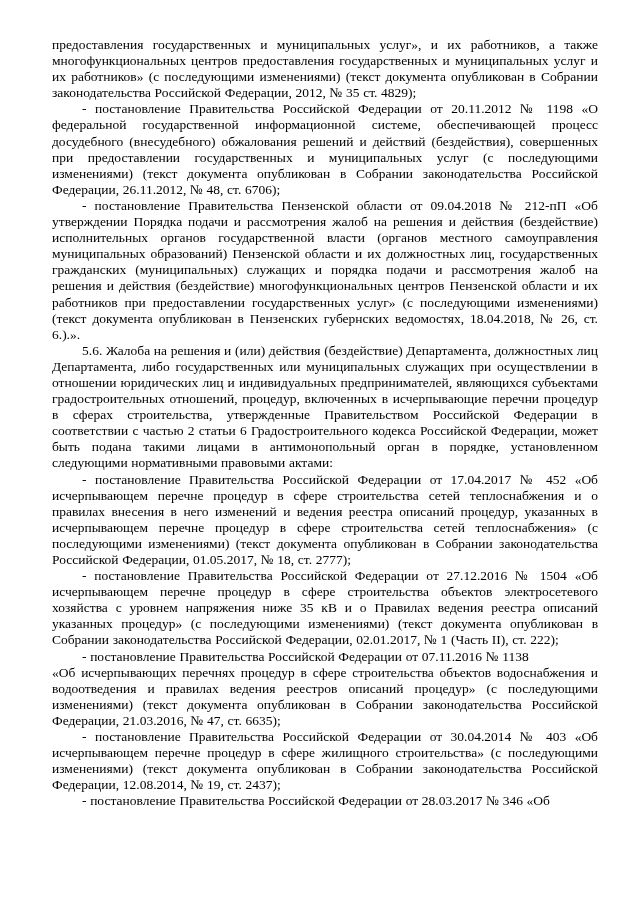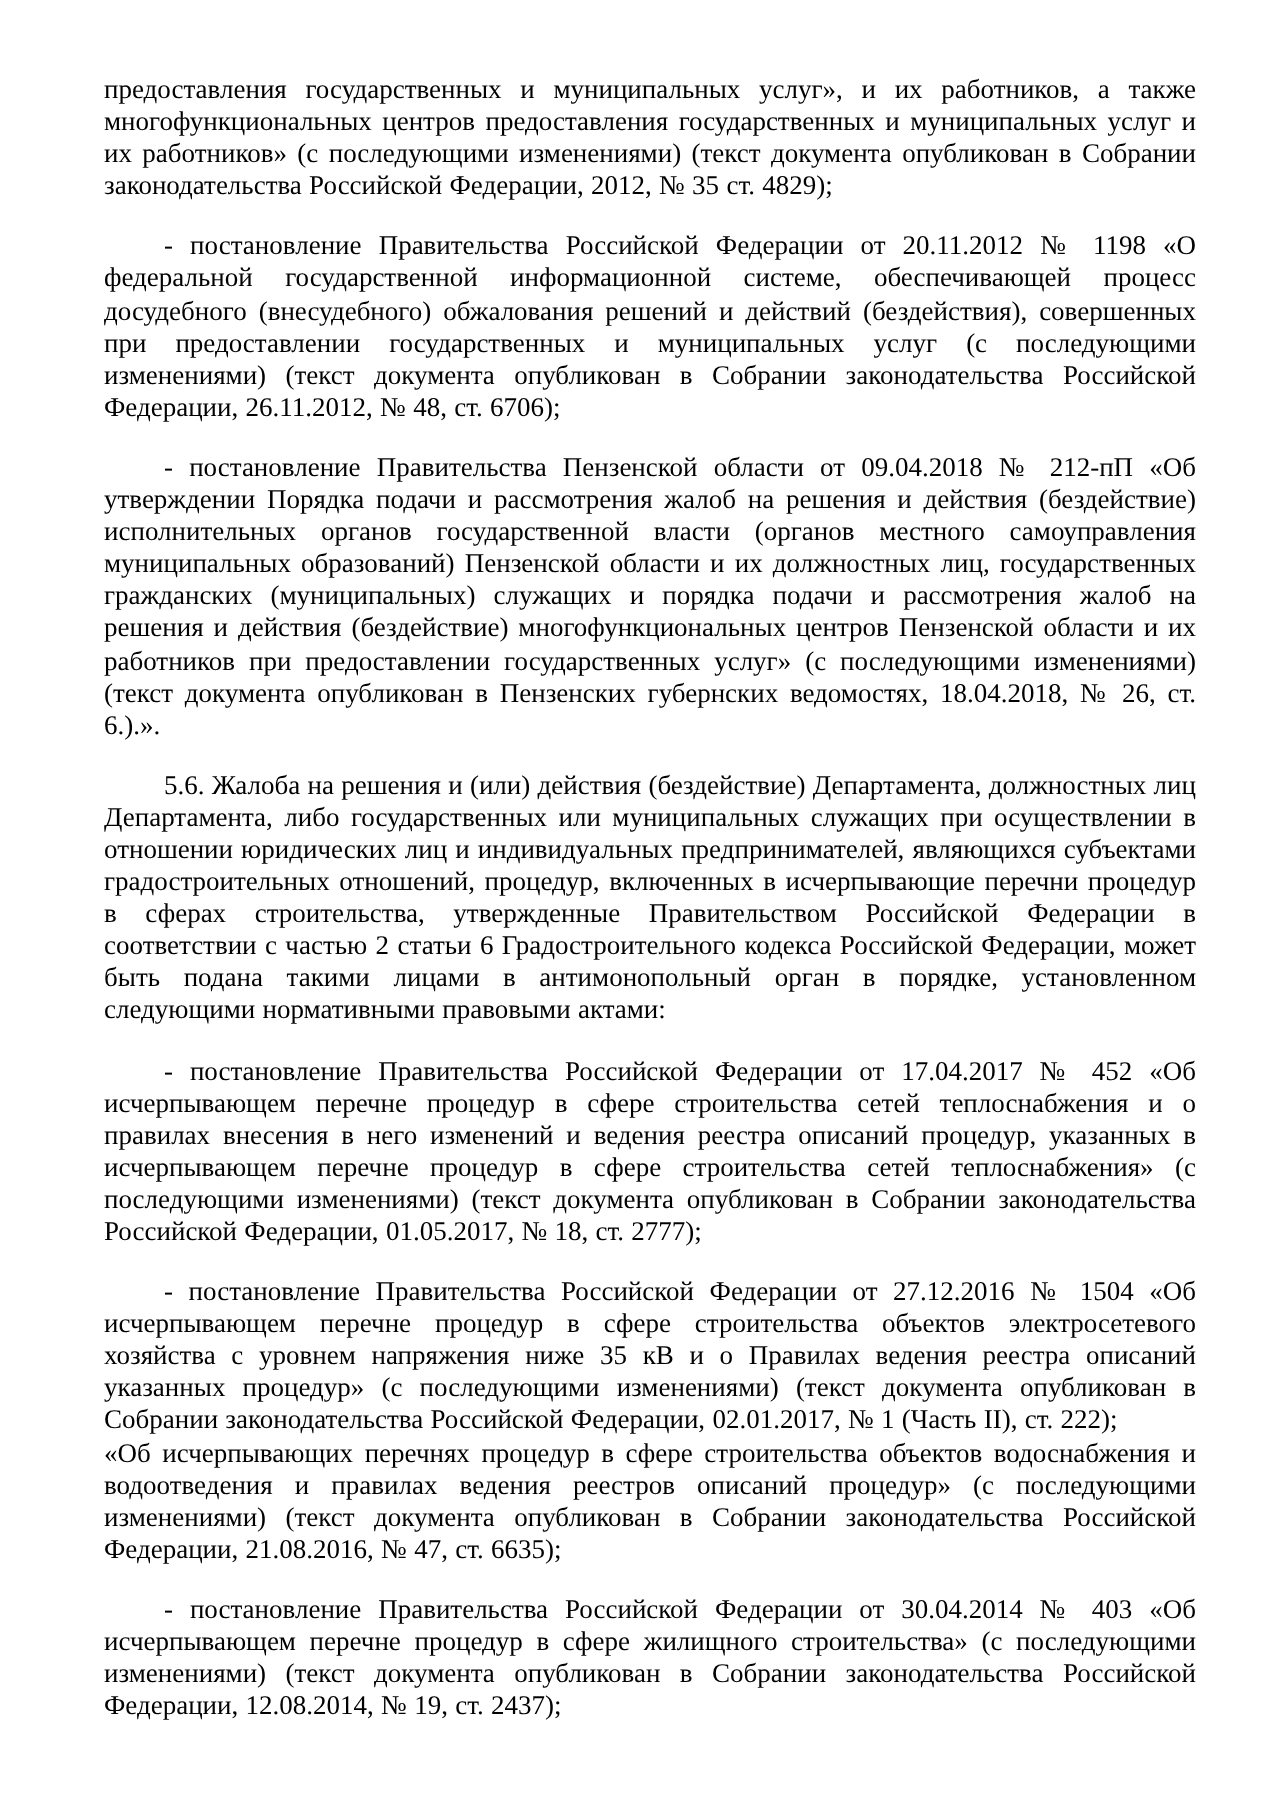--- a/index.html
+++ b/index.html
@@ -24,30 +24,31 @@
   .doc-body p.paragraph {
     margin: 0;
     padding: 0;
     text-align: justify;
     text-justify: inter-word;
     hyphens: none;
     word-spacing: 0.02em;
   }
   .doc-body p.paragraph.indent {
     text-indent: 30px;
-    margin-top: 14px;
   }
 </style>
 </head>
 <body>
 
 <div class="page">
   <div class="doc-body" id="doc-body">
       <p class="paragraph">предоставления государственных и муниципальных услуг», и их работников, а также многофункциональных центров предоставления государственных и муниципальных услуг и их работников» (с последующими изменениями) (текст документа опубликован в Собрании законодательства Российской Федерации, 2012, № 35 ст. 4829);</p>
       <p class="paragraph indent">- постановление Правительства Российской Федерации от 20.11.2012 № 1198 «О федеральной государственной информационной системе, обеспечивающей процесс досудебного (внесудебного) обжалования решений и действий (бездействия), совершенных при предоставлении государственных и муниципальных услуг (с последующими изменениями) (текст документа опубликован в Собрании законодательства Российской Федерации, 26.11.2012, № 48, ст. 6706);</p>
       <p class="paragraph indent">- постановление Правительства Пензенской области от 09.04.2018 № 212-пП «Об утверждении Порядка подачи и рассмотрения жалоб на решения и действия (бездействие) исполнительных органов государственной власти (органов местного самоуправления муниципальных образований) Пензенской области и их должностных лиц, государственных гражданских (муниципальных) служащих и порядка подачи и рассмотрения жалоб на решения и действия (бездействие) многофункциональных центров Пензенской области и их работников при предоставлении государственных услуг» (с последующими изменениями) (текст документа опубликован в Пензенских губернских ведомостях, 18.04.2018, № 26, ст. 6.).».</p>
       <p class="paragraph indent">5.6. Жалоба на решения и (или) действия (бездействие) Департамента, должностных лиц Департамента, либо государственных или муниципальных служащих при осуществлении в отношении юридических лиц и индивидуальных предпринимателей, являющихся субъектами градостроительных отношений, процедур, включенных в исчерпывающие перечни процедур в сферах строительства, утвержденные Правительством Российской Федерации в соответствии с частью 2 статьи 6 Градостроительного кодекса Российской Федерации, может быть подана такими лицами в антимонопольный орган в порядке, установленном следующими нормативными правовыми актами:</p>
       <p class="paragraph indent">- постановление Правительства Российской Федерации от 17.04.2017 № 452 «Об исчерпывающем перечне процедур в сфере строительства сетей теплоснабжения и о правилах внесения в него изменений и ведения реестра описаний процедур, указанных в исчерпывающем перечне процедур в сфере строительства сетей теплоснабжения» (с последующими изменениями) (текст документа опубликован в Собрании законодательства Российской Федерации, 01.05.2017, № 18, ст. 2777);</p>
       <p class="paragraph indent">- постановление Правительства Российской Федерации от 27.12.2016 № 1504 «Об исчерпывающем перечне процедур в сфере строительства объектов электросетевого хозяйства с уровнем напряжения ниже 35 кВ и о Правилах ведения реестра описаний указанных процедур» (с последующими изменениями) (текст документа опубликован в Собрании законодательства Российской Федерации, 02.01.2017, № 1 (Часть II), ст. 222);</p>
-      <p class="paragraph">«Об исчерпывающих перечнях процедур в сфере строительства объектов водоснабжения и водоотведения и правилах ведения реестров описаний процедур» (с последующими изменениями) (текст документа опубликован в Собрании законодательства Российской Федерации, 21.08.2016, № 47, ст. 6635);</p>
+      <p class="paragraph indent">- постановление Правительства Российской Федерации от 07.11.2016 № 1138</p>
+      <p class="paragraph">«Об исчерпывающих перечнях процедур в сфере строительства объектов водоснабжения и водоотведения и правилах ведения реестров описаний процедур» (с последующими изменениями) (текст документа опубликован в Собрании законодательства Российской Федерации, 21.03.2016, № 47, ст. 6635);</p>
       <p class="paragraph indent">- постановление Правительства Российской Федерации от 30.04.2014 № 403 «Об исчерпывающем перечне процедур в сфере жилищного строительства» (с последующими изменениями) (текст документа опубликован в Собрании законодательства Российской Федерации, 12.08.2014, № 19, ст. 2437);</p>
+      <p class="paragraph indent">- постановление Правительства Российской Федерации от 28.03.2017 № 346 «Об</p>
     </div>
 </div>
 
 </body></html>

